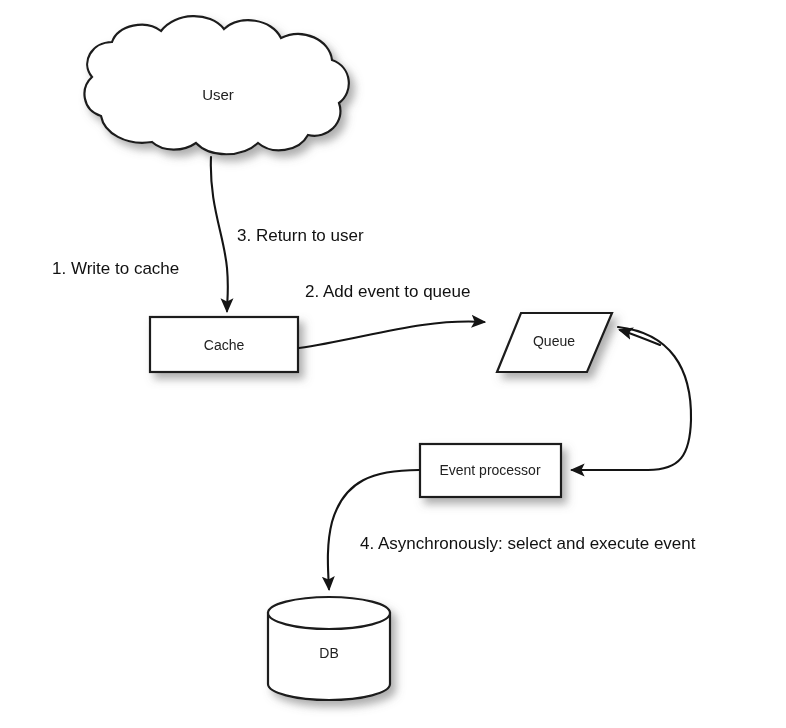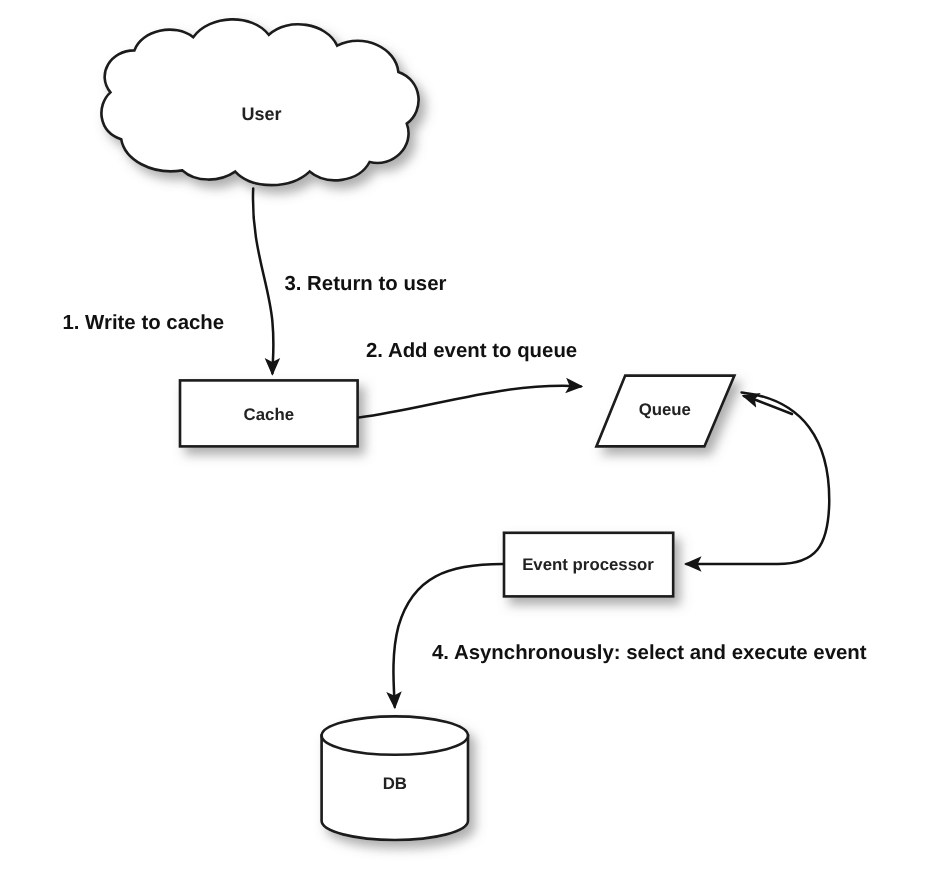--- a/index.html
+++ b/index.html
@@ -13,21 +13,20 @@
     height: 728px;
     font-family: "Liberation Sans", sans-serif;
     color: #1a1a1a;
     overflow: hidden;
   }
   #diagram-root {
     position: relative;
     width: 786px;
     height: 520px;
     background: #ffffff;
-    font-weight: bold;
   }
   svg.canvas {
     position: absolute;
     left: 0;
     top: 0;
     width: 786px;
     height: 728px;
     display: block;
   }
   .node-label {

